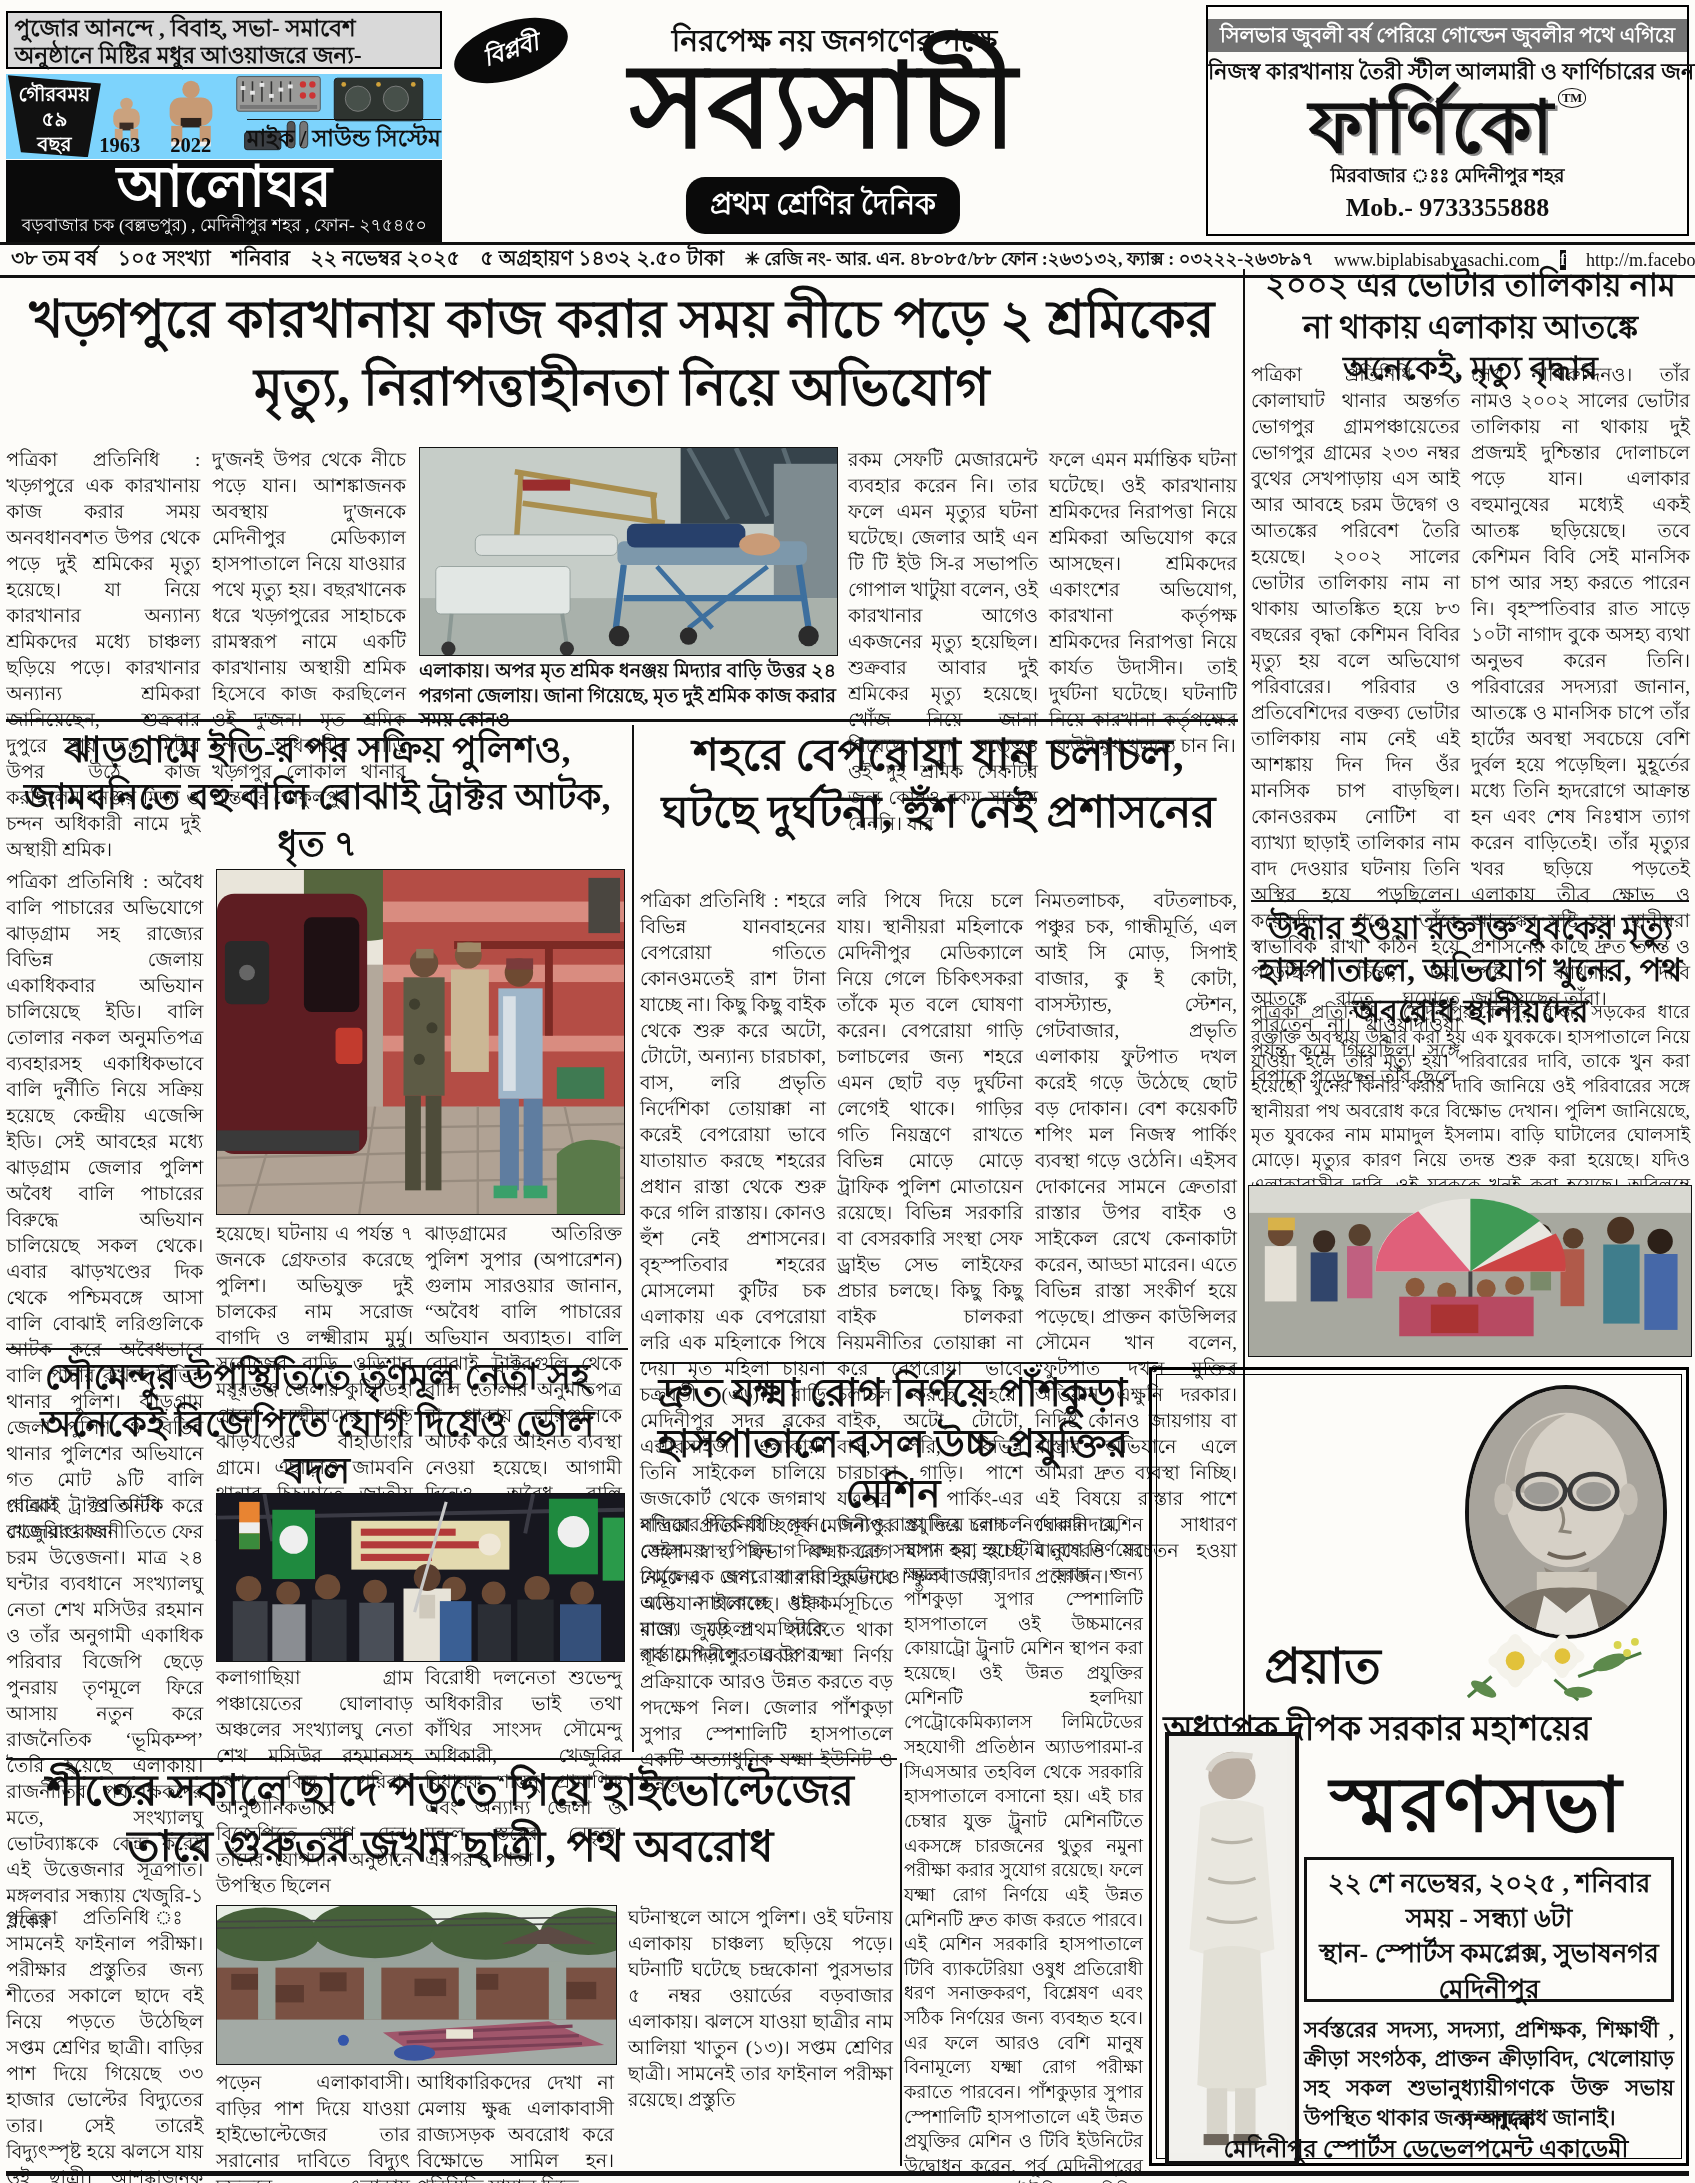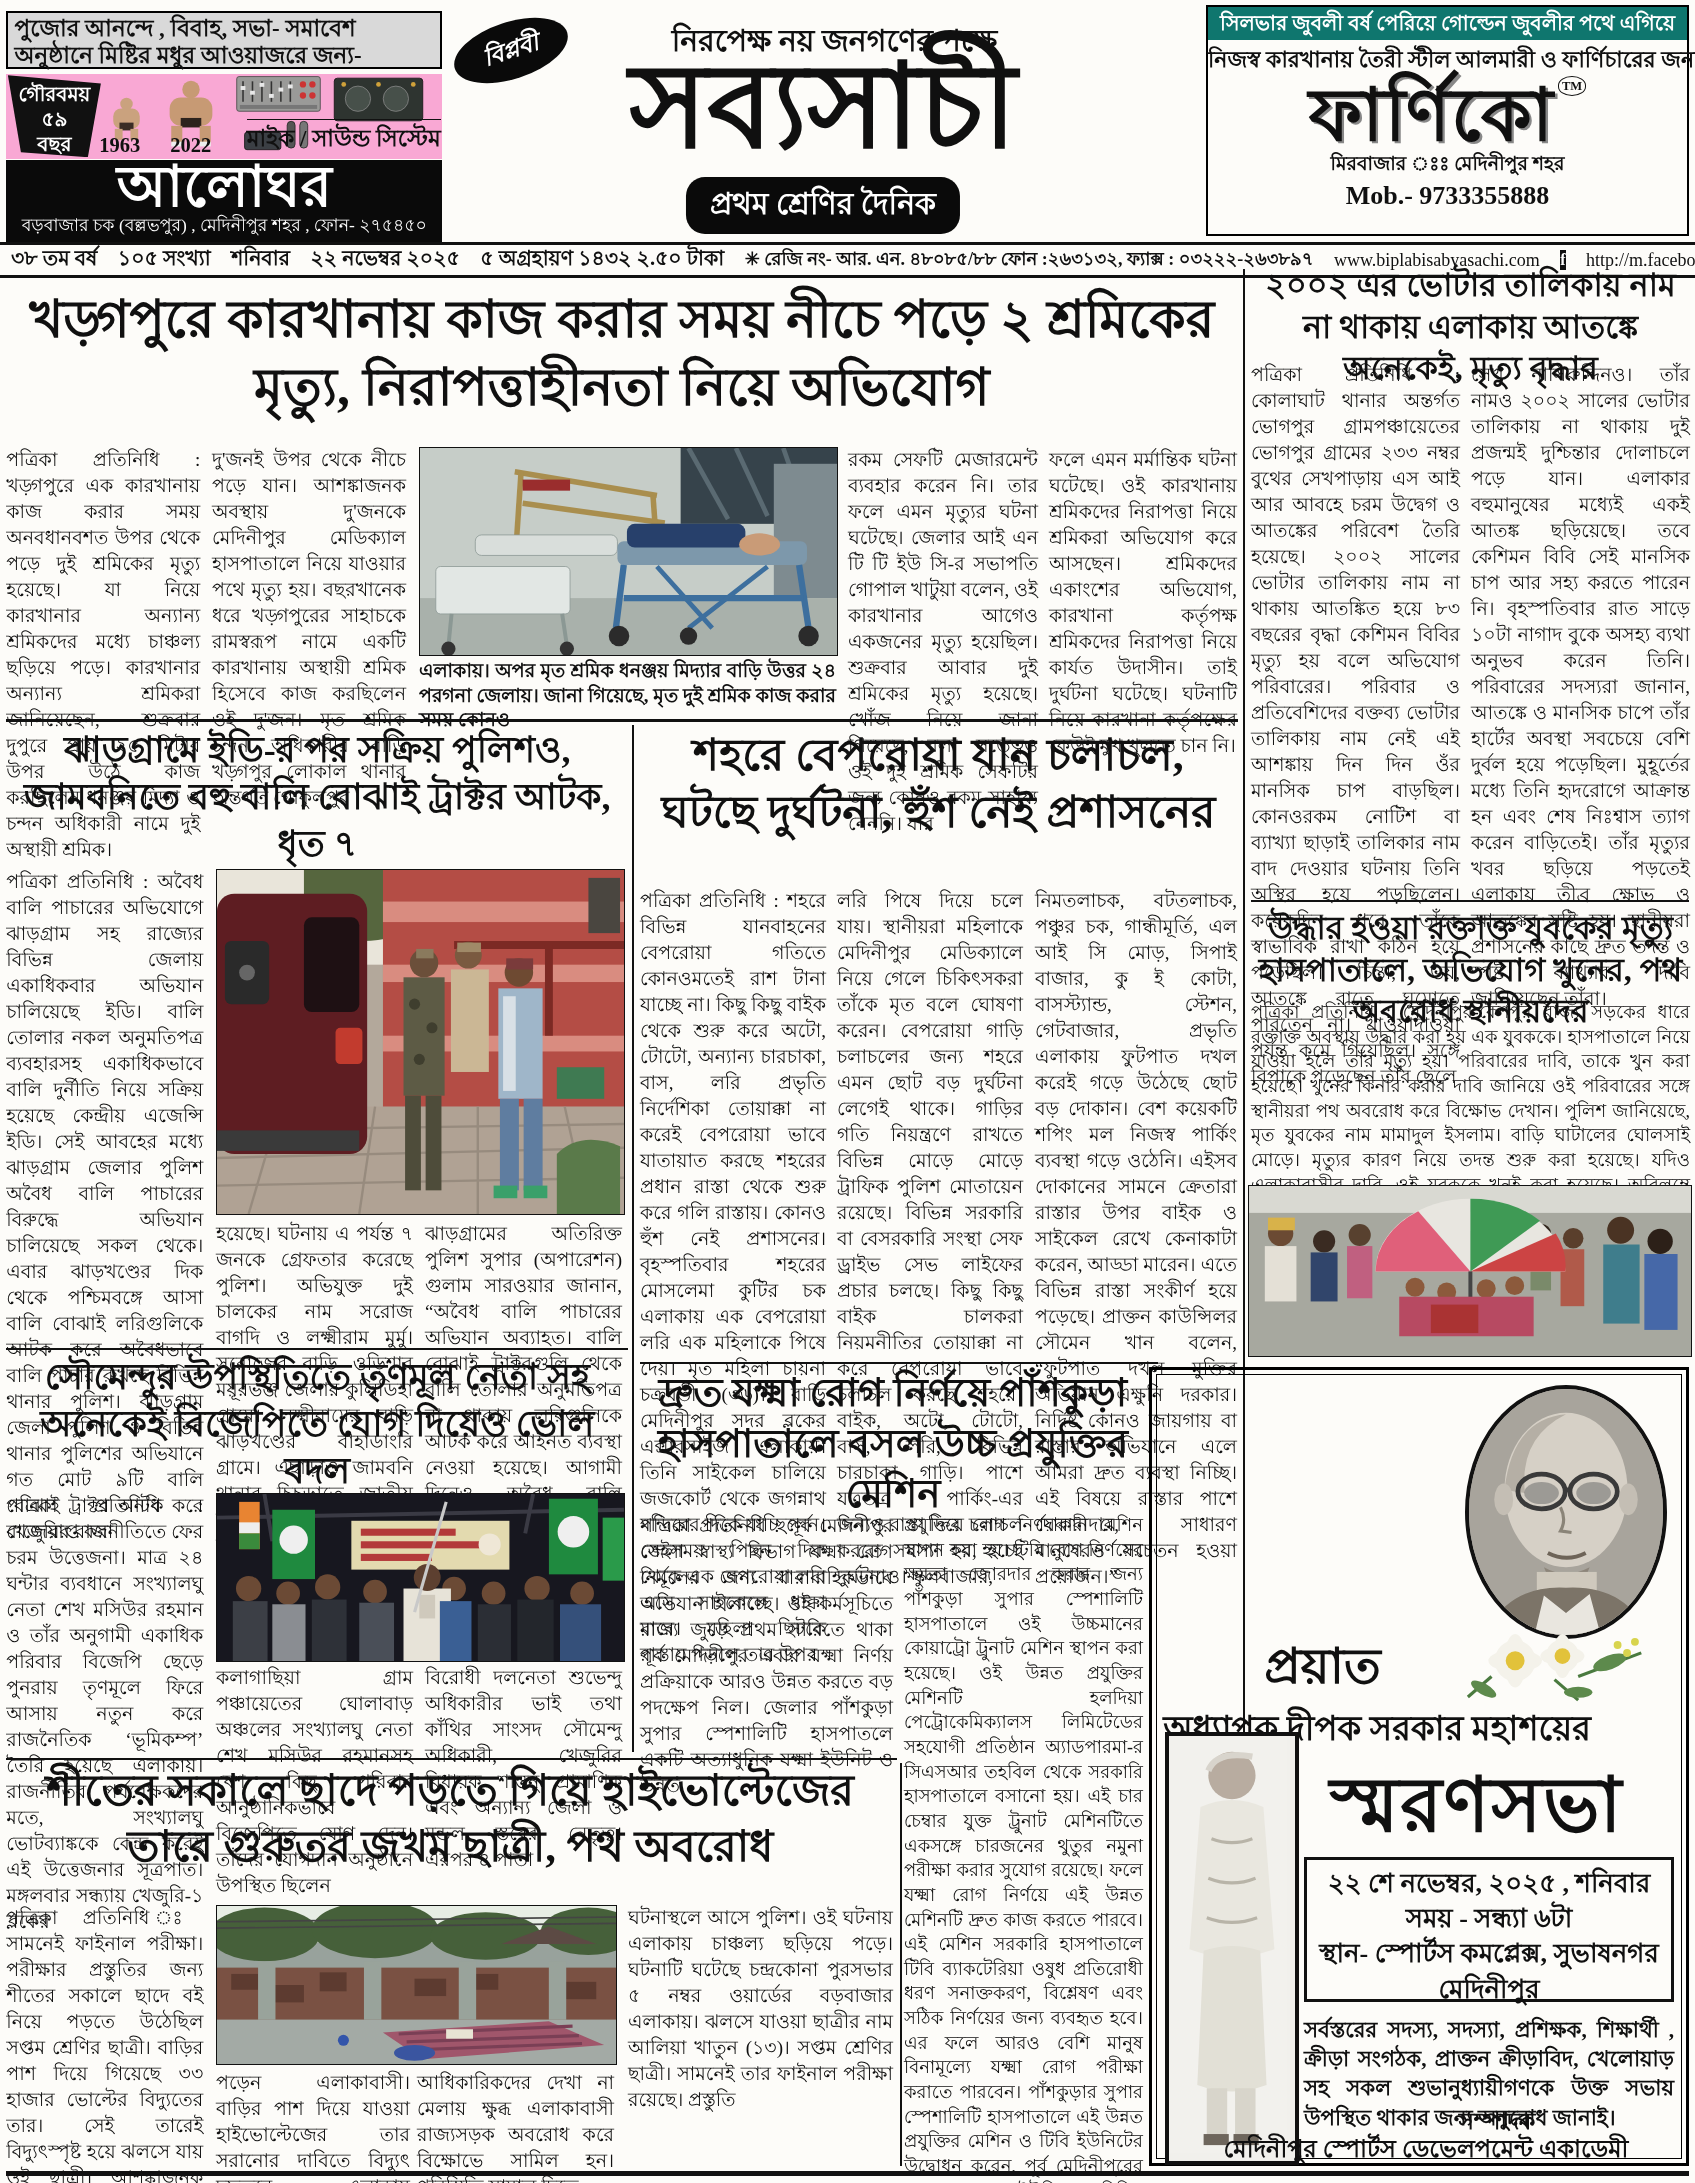--- a/index.html
+++ b/index.html
@@ -9,38 +9,38 @@
   .bodytext{font-size:19px;line-height:1.37;text-align:justify;}
   .headline{font-weight:900;text-align:center;line-height:1.3;}
   .rule-h{background:#111;}
   .rule-v{background:#111;width:2.4px;}
   .photo{border:1.6px solid #111;overflow:hidden;background:#ccc;}
   .caption{font-weight:700;font-size:19px;line-height:1.3;text-align:justify;}
   
   .ad-left{left:6.3px;top:4.7px;width:436px;height:204px;margin-top:6px;}
   .slogan{height:58px;background:#d9d9d9;border:2.4px solid #000;font-size:23px;font-weight:700;
           line-height:1.18;padding:2.4px 6.3px;box-sizing:border-box;}
-  .ad-left-mid{position:absolute;top:63px;left:0;width:436px;height:85px;background:#f9a8d4;}
+  .ad-left-mid{position:absolute;top:63px;left:0;width:436px;height:85px;background:#7dd3fc;}
   .trap{position:absolute;left:1.6px;top:1.6px;width:93px;height:82px;background:#111;color:#fff;
         clip-path:polygon(0 0,100% 10%,86% 100%,14% 94%);text-align:center;font-size:20px;font-weight:700;line-height:1.25;padding-top:6.3px;box-sizing:border-box;}
   .yr{position:absolute;font-size:20.5px;font-weight:700;}
   .products{position:absolute;right:1.6px;bottom:0;font-size:23px;font-weight:900;border-top:1.6px solid #111;}
   .brandband{position:absolute;top:149px;left:0;width:436px;height:82px;background:#0a0a0a;color:#fff;text-align:center;}
   .aloghar{font-size:57px;font-weight:900;line-height:1.0;margin-top:-1.6px;}
   .aladdr{font-size:17.4px;margin-top:-3.2px;}
   .masthead{left:447px;top:4.7px;width:752px;height:231px;text-align:center;}
   .biplabi{position:absolute;left:4.7px;top:17.4px;width:118px;height:57px;background:#0a0a0a;color:#fff;
            border-radius:50%;transform:rotate(-18deg);font-size:24px;font-style:italic;font-weight:700;
            display:flex;align-items:center;justify-content:center;}
   .tagline{position:absolute;left:111px;top:12.6px;width:553px;font-size:30px;font-weight:900;}
   .title{position:absolute;left:0;top:41px;width:752px;font-size:118px;font-weight:900;line-height:1.05;white-space:nowrap;}
   .subpill{position:absolute;left:50%;transform:translateX(-50%);bottom:1.6px;background:#0a0a0a;color:#fff;
            font-size:30px;font-weight:700;padding:3.2px 24px;border-radius:19px;white-space:nowrap;}
   .ad-right{left:1206px;top:4.7px;width:483px;height:231px;border:2.4px solid #000;box-sizing:border-box;text-align:center;}
-  .fr-top{background:#0f766e;color:#fff;font-size:20.5px;font-weight:700;height:33px;line-height:33px;white-space:nowrap;}
+  .fr-top{background:#737373;color:#fff;font-size:20.5px;font-weight:700;height:33px;line-height:33px;white-space:nowrap;margin-top:12px;}
   .fr-line{font-size:22px;font-weight:900;margin-top:2.4px;white-space:nowrap;}
   .fr-brand{font-size:73px;font-weight:900;line-height:1.0;letter-spacing:1.6px;text-shadow:2.4px 2.4px 0 #888;}
   .fr-tm{font-size:12.6px;border:1.6px solid #111;border-radius:50%;padding:1.6px 3.2px;vertical-align:top;font-weight:700;}
   .fr-addr{font-size:19px;font-weight:700;margin-top:-3.2px;}
   .fr-mob{font-size:26px;font-weight:900;}
   .dateline{left:0;top:242px;width:1696px;height:36px;border-top:3.2px solid #111;border-bottom:3.2px solid #111;
             display:flex;align-items:center;gap:20.5px;padding:0 11px;box-sizing:border-box;font-size:20.5px;font-weight:700;white-space:nowrap;}
   .fbicon{display:inline-block;width:20.5px;height:20.5px;background:#111;color:#fff;font-weight:900;
           text-align:center;line-height:20.5px;font-size:16px;}
   .obit{left:1149px;top:1367px;width:540px;height:799px;border:3.2px solid #000;box-sizing:border-box;}

